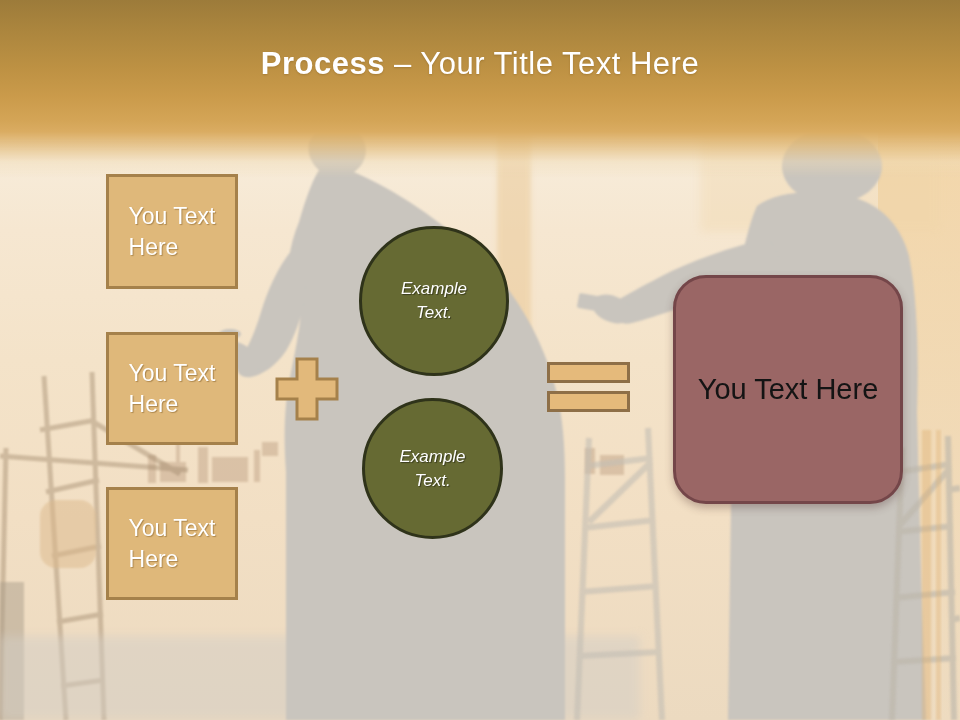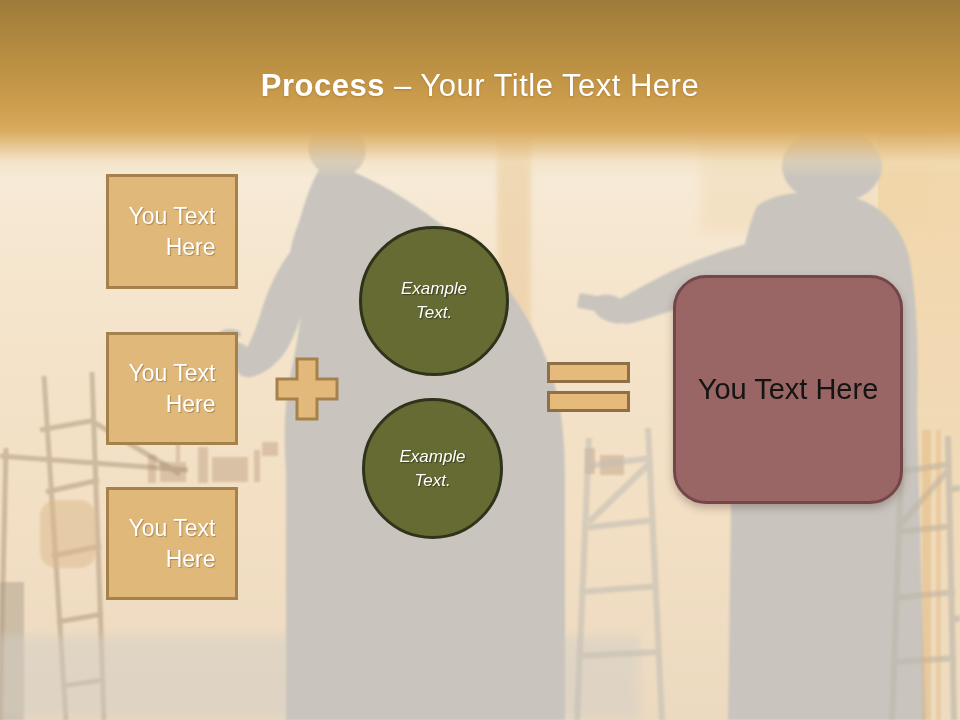--- a/index.html
+++ b/index.html
@@ -15,34 +15,34 @@
   .header-band{
     position:absolute;left:0;top:0;width:960px;height:178px;
     background:linear-gradient(180deg,
       #9C7B3A 0%, #AC863E 18%, #BD9143 38%, #CB9B4B 55%,
       #D4A557 68%, #DAAC62 74%,
       rgba(226,188,126,0.78) 82%,
       rgba(240,219,180,0.42) 91%,
       rgba(247,238,222,0) 100%);
   }
   .slide-title{
-    position:absolute;left:0;top:68px;width:960px;
+    position:absolute;left:0;top:46px;width:960px;
     text-align:center;color:#FFFFFF;font-size:31px;letter-spacing:0.5px;
     text-shadow:0 1px 2px rgba(90,60,10,0.25);
     white-space:nowrap;
   }
   .slide-title .t-bold{font-weight:700;}
   .slide-title .t-rest{font-weight:400;}
 
   
   .pbox{
     position:absolute;left:106px;width:132px;
     background:#DFB87A;border:3px solid #A5814B;
     display:flex;align-items:center;justify-content:center;
-    color:#FFFFFF;font-size:23px;line-height:31px;text-align:right;
+    color:#FFFFFF;font-size:23px;line-height:31px;text-align:left;
     text-shadow:1px 1px 1px rgba(110,75,25,0.45);
   }
   .pbox1{top:174px;height:115px;}
   .pbox2{top:332px;height:113px;}
   .pbox3{top:487px;height:113px;}
 
   .pre{white-space:pre-line;}
 
   
   .plus-wrap{position:absolute;left:275px;top:357px;width:64px;height:64px;}

